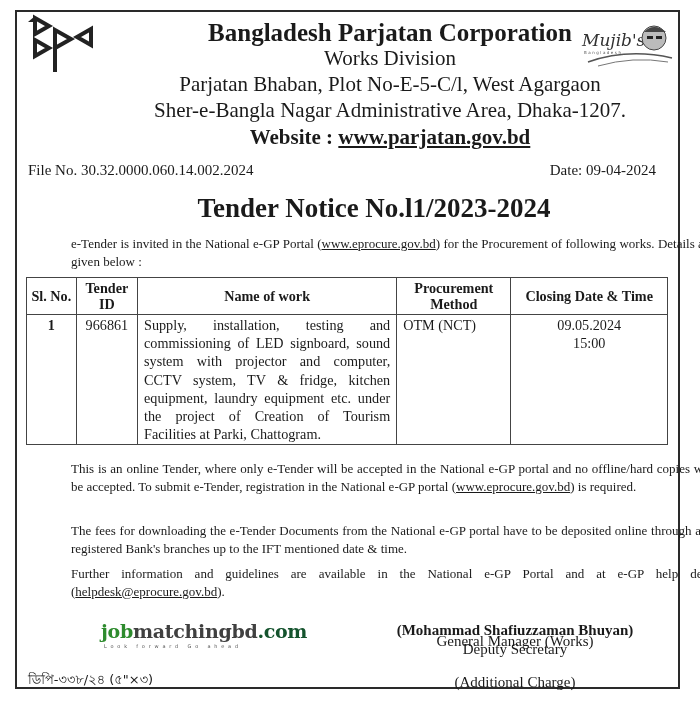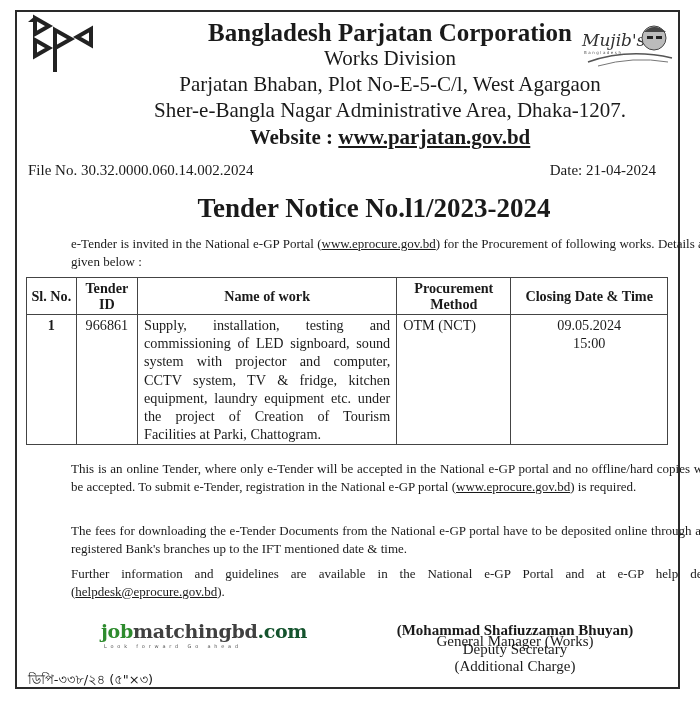--- a/index.html
+++ b/index.html
@@ -38,21 +38,21 @@
   .p-fees { top:522px; }
   .p-info { top:565px; }
   .wm { position:absolute; left:101px; top:620px; font-family:"DejaVu Serif", serif;
         font-weight:bold; font-size:19px; letter-spacing:-0.3px; }
   .wm .g { color:#2e8b2e; } .wm .r { color:#404040; } .wm .y { color:#14532d; }
   .wm-tag { position:absolute; left:104px; top:643px; font-size:5px; letter-spacing:3.8px;
             color:#555; font-family:"DejaVu Sans", sans-serif; }
   .code { position:absolute; left:28px; top:670px; font-size:13px; font-family:"DejaVu Sans", sans-serif; }
   .sig { position:absolute; left:380px; width:270px; text-align:center; font-size:15px; line-height:19px; }
   .sig-name { top:621px; font-weight:bold; }
-  .sig-l1 { top:640px; } .sig-l2 { top:632px; } .sig-l3 { top:657px;font-family:Liberation Serif, serif; }
+  .sig-l1 { top:640px; } .sig-l2 { top:632px; } .sig-l3 { top:673px;font-family:Liberation Serif, serif; }
 </style>
 </head>
 <body>
 
 <div class="frame"></div>
 
 <svg class="logo-left" viewBox="0 0 70 60">
   <polygon points="3,8 10,2 10,8" fill="#222"></polygon>
   <polygon points="10,4 24,12 10,20" fill="none" stroke="#222" stroke-width="4"></polygon>
   <polygon points="10,26 24,34 10,42" fill="none" stroke="#222" stroke-width="4"></polygon>
@@ -74,21 +74,21 @@
 
 <div class="hdr org">Bangladesh Parjatan Corporation</div>
 <div class="hdr div">Works Division</div>
 <div class="hdr addr1">Parjatan Bhaban, Plot No-E-5-C/l, West Agargaon</div>
 <div class="hdr addr2">Sher-e-Bangla Nagar Administrative Area, Dhaka-1207.</div>
 <div class="hdr web">
   <span>Website : </span><span class="u">www.parjatan.gov.bd</span>
 </div>
 
 <div class="fileno">File No. 30.32.0000.060.14.002.2024</div>
-<div class="date">Date: 21-04-2024</div>
+<div class="date">Date: 09-04-2024</div>
 
 <div class="title">Tender Notice No.l1/2023-2024</div>
 
 <div class="para p-intro">
   <span>e-Tender is invited in the National e-GP Portal (</span><span class="u">www.eprocure.gov.bd</span><span>) for the Procurement of following works. Details are given below :</span>
 </div>
 
 <table class="tbl">
   <thead>
     <tr>

